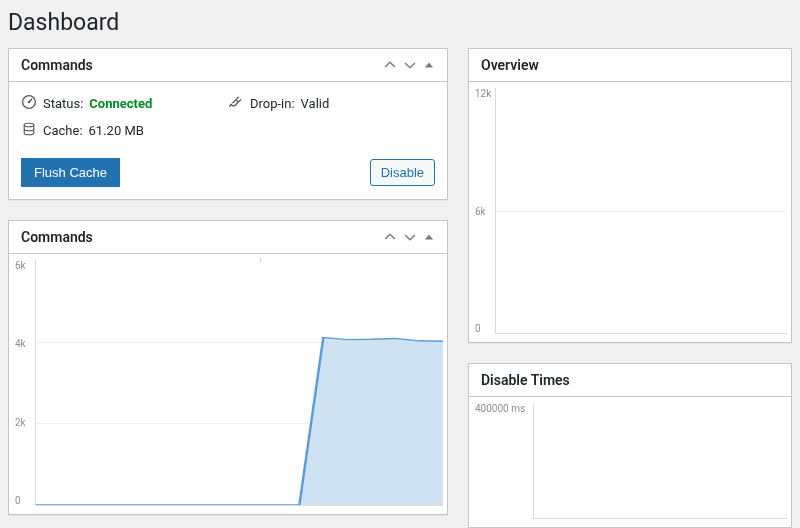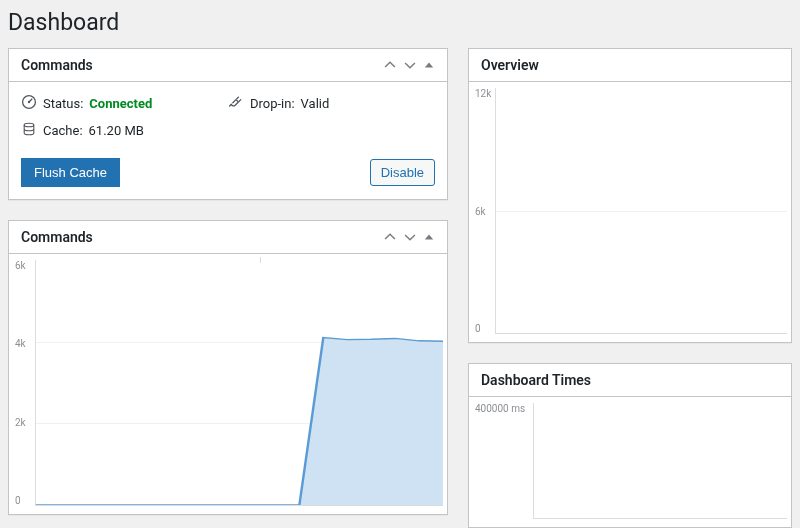--- a/index.html
+++ b/index.html
@@ -263,21 +263,21 @@
           <span>0</span>
         </div>
         <div class="chart-area">
           <div class="chart-gridline" style="top:50%"></div>
         </div>
       </div>
     </div>
 
     <div class="panel">
       <div class="panel-header">
-        <div class="panel-title">Dashboard Times</div>
+        <div class="panel-title">Disable Times</div>
       </div>
       <div class="chart-wrap chart-resp">
         <div class="chart-ticks" style="justify-content:flex-start;">
           <span>400000 ms</span>
         </div>
         <div class="chart-area"></div>
       </div>
     </div>
 
   </div>

